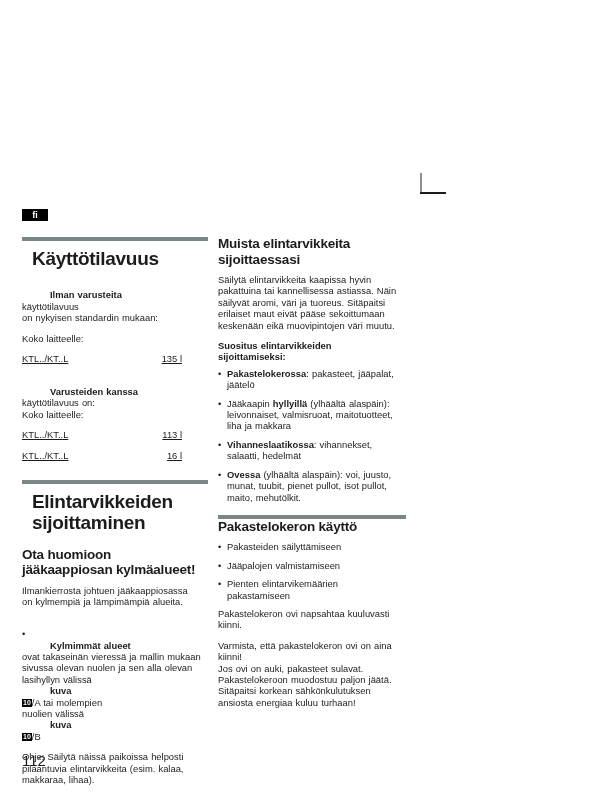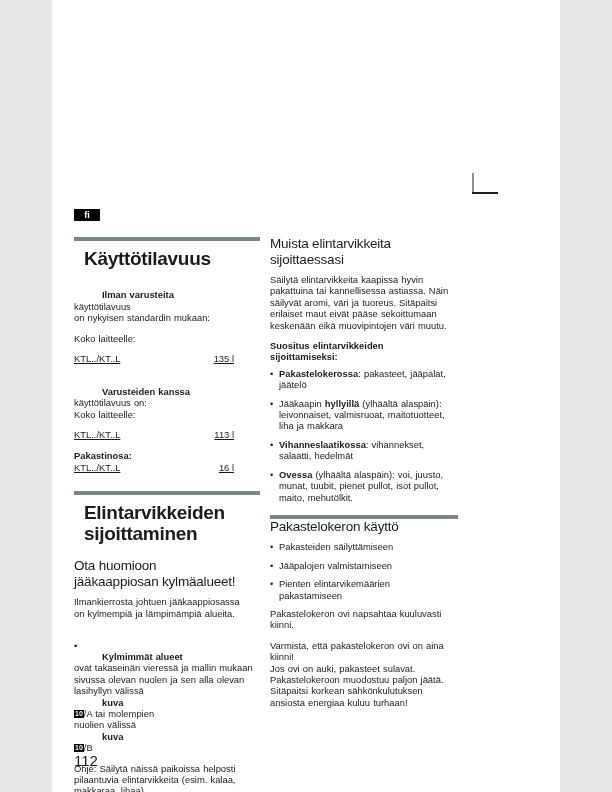--- a/index.html
+++ b/index.html
@@ -1,31 +1,31 @@
 <!DOCTYPE html>
 <html><head>
 <meta charset="utf-8">
 <style>
   html,body { margin:0; padding:0; background:#e8e8e8; }
   .page {
-    position:relative; width:508px; height:792px; background:#ffffff;
+    position:relative; width:612px; height:792px; background:#ffffff;
     margin:0 auto; overflow:hidden;
     font-family:"Liberation Sans", sans-serif; color:#1c1c1c;
   }
   .col { position:absolute; }
   .col-left  { left:22px;  top:237px; width:186px; }
   .col-right { left:218px; top:236px; width:188px; }
 
   .rule { height:4px; background:#7b8687; width:100%; }
   .h1 {
     font-size:19px; font-weight:bold; line-height:21px;
     letter-spacing:-0.3px; white-space:pre-line; margin:7px 0 9px 10px;
   }
   .h2 {
-    font-size:13.5px; font-weight:normal; line-height:15.5px;
+    font-size:13.5px; font-weight:bold; line-height:15.5px;
     letter-spacing:-0.2px; white-space:pre-line; margin:14px 0 7px 0;
   }
   .body {
     font-size:9.4px; line-height:11.4px; white-space:pre-line;
     margin:0 0 9px 0; word-spacing:0.5px;
   }
   .body b, .body strong { font-weight:bold;margin-left:28px; }
   .nomargin { margin-bottom:0; }
   .spec-row {
     display:flex; justify-content:space-between; width:160px;
@@ -84,21 +84,20 @@
       <strong>Varusteiden kanssa</strong>
       <span class="txt">käyttötilavuus on:
 Koko laitteelle:</span>
     </p>
 
     <div class="spec-row">
       <span>KTL../KT..L</span>
       <span>113 l</span>
     </div>
 
-    <p class="body bold-lead nomargin">Pakastinosa:</p>
     <div class="spec-row">
       <span>KTL../KT..L</span>
       <span>16 l</span>
     </div>
 
     <div class="rule" style="margin-top:18px;"></div>
     <div class="h1">Elintarvikkeiden
 sijoittaminen</div>
     <div class="h2">Ota huomioon
 jääkaappiosan kylmäalueet!</div>

